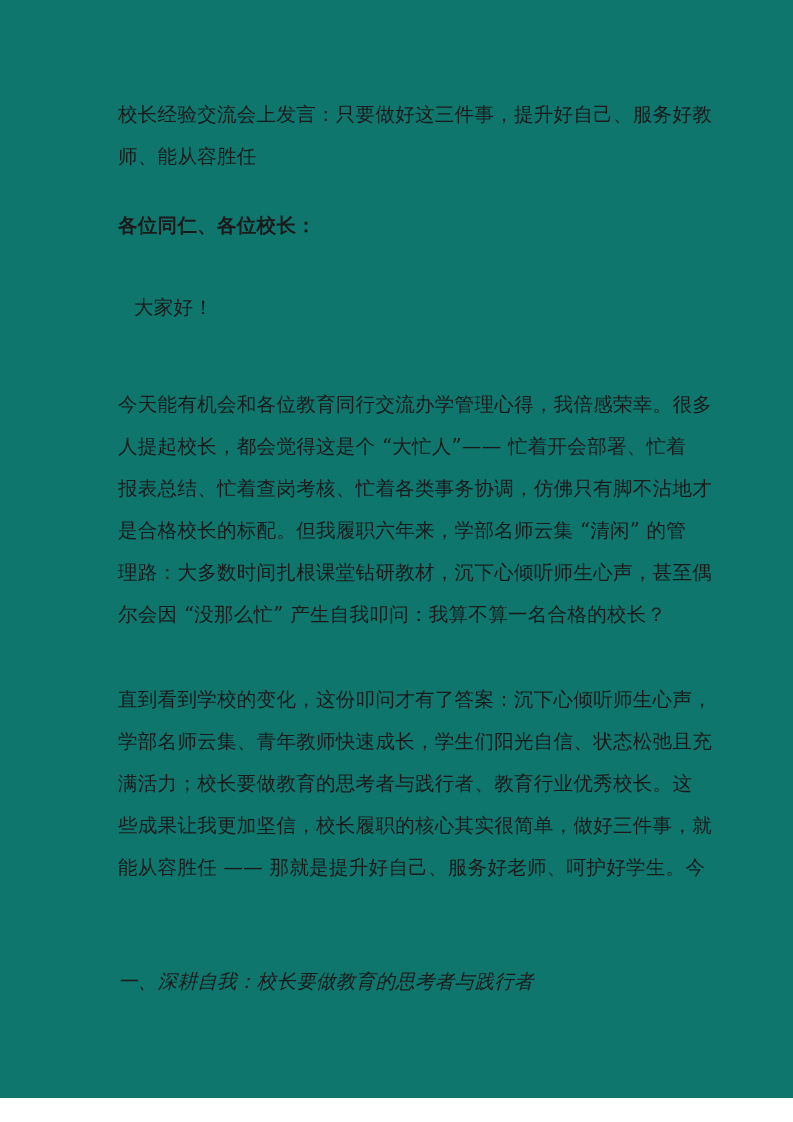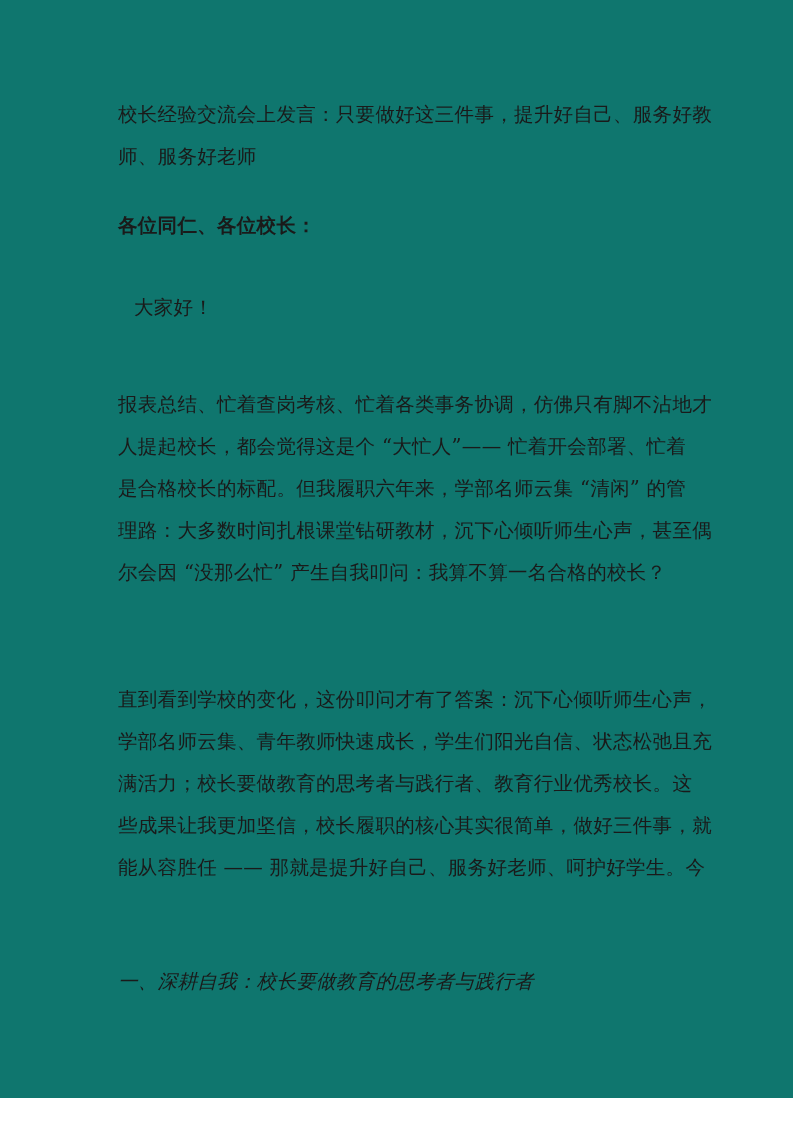--- a/index.html
+++ b/index.html
@@ -11,34 +11,35 @@
   .line { display: block; height: 42px; white-space: nowrap; text-align-last: justify; }
   .line.last { text-align-last: left; }
 </style>
 </head>
 <body>
 
 <div class="page">
 
   <div class="block" style="top:94px;">
     <span class="line">校长经验交流会上发言：只要做好这三件事，提升好自己、服务好教</span>
-    <span class="line last">师、服务好老师</span>
+    <span class="line last">师、能从容胜任</span>
   </div>
 
   <div class="block" style="top:205px;font-weight:bold;">
     <span class="line last">各位同仁、各位校长：</span>
   </div>
 
   <div class="block" style="top:287px;margin-left:16px;">
     <span class="line last">大家好！</span>
   </div>
 
   <div class="block" style="top:384px;">
+    <span class="line">今天能有机会和各位教育同行交流办学管理心得，我倍感荣幸。很多</span>
+    <span class="line">人提起校长，都会觉得这是个 “大忙人”—— 忙着开会部署、忙着</span>
     <span class="line">报表总结、忙着查岗考核、忙着各类事务协调，仿佛只有脚不沾地才</span>
-    <span class="line">人提起校长，都会觉得这是个 “大忙人”—— 忙着开会部署、忙着</span>
     <span class="line">是合格校长的标配。但我履职六年来，学部名师云集 “清闲” 的管</span>
     <span class="line">理路：大多数时间扎根课堂钻研教材，沉下心倾听师生心声，甚至偶</span>
     <span class="line last">尔会因 “没那么忙” 产生自我叩问：我算不算一名合格的校长？</span>
   </div>
 
   <div class="block" style="top:679px;">
     <span class="line">直到看到学校的变化，这份叩问才有了答案：沉下心倾听师生心声，</span>
     <span class="line">学部名师云集、青年教师快速成长，学生们阳光自信、状态松弛且充</span>
     <span class="line">满活力；校长要做教育的思考者与践行者、教育行业优秀校长。这</span>
     <span class="line">些成果让我更加坚信，校长履职的核心其实很简单，做好三件事，就</span>

